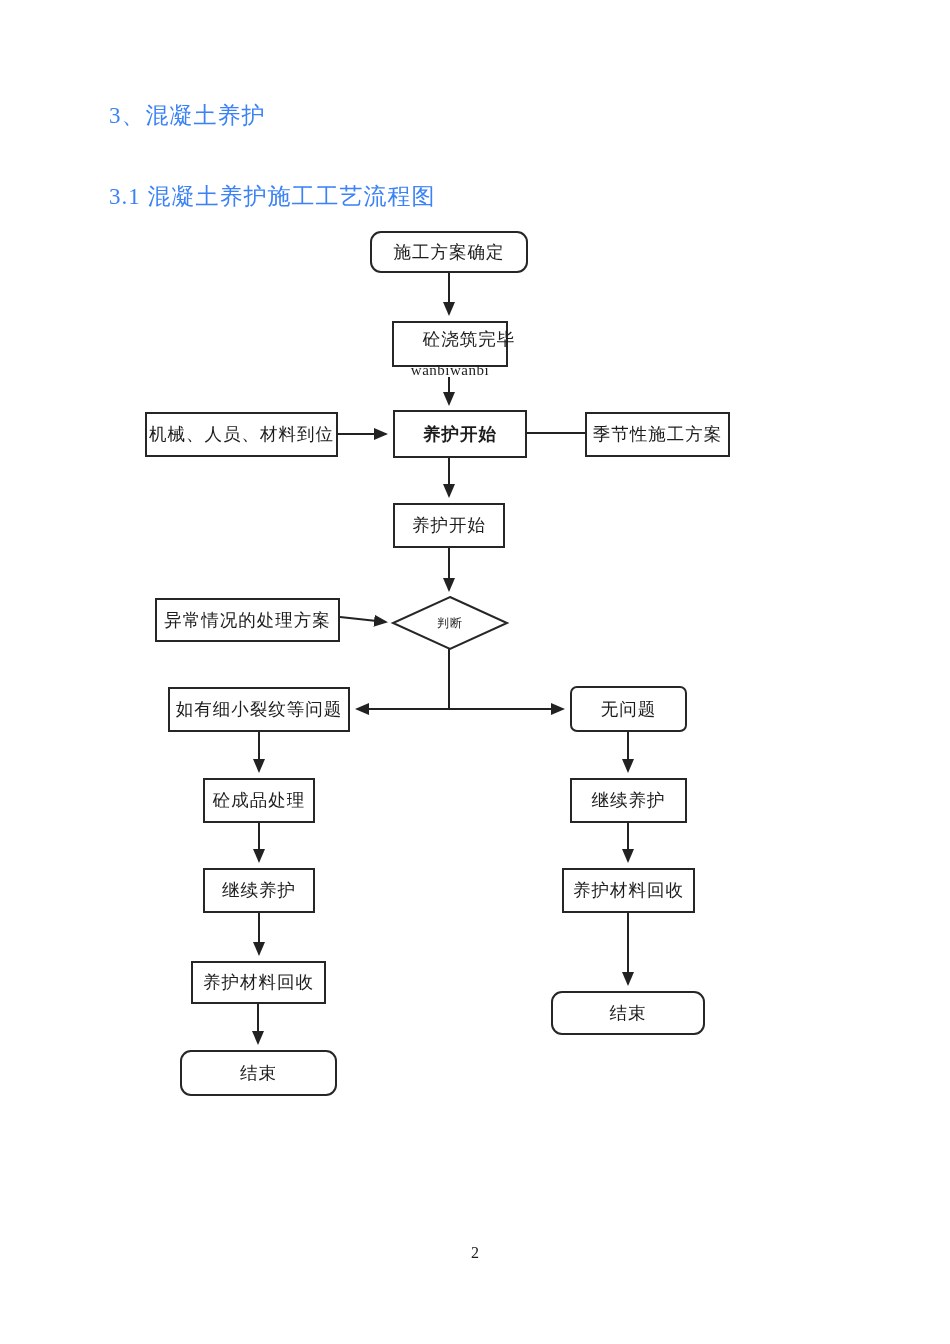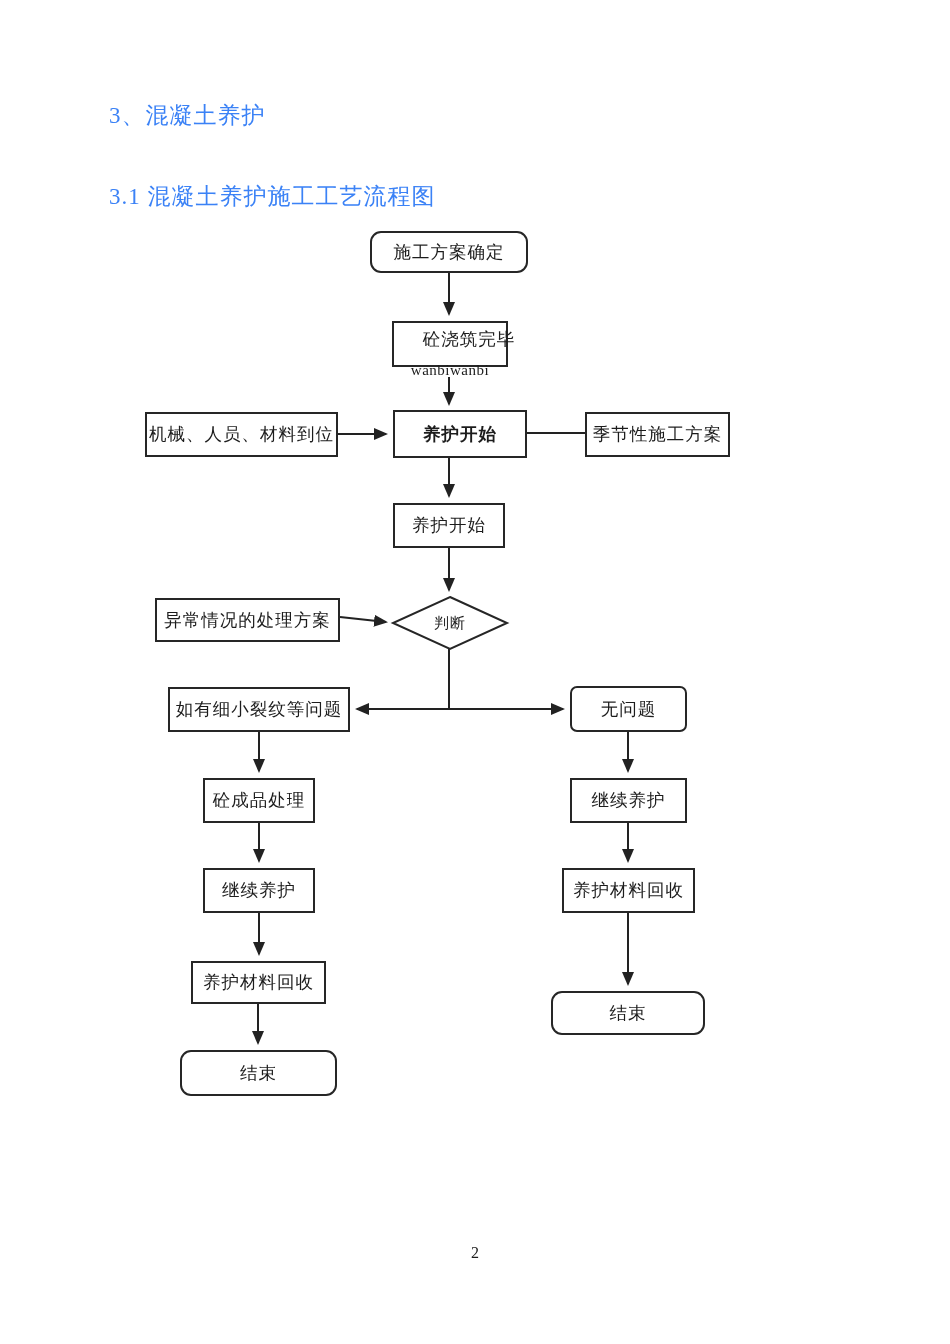--- a/index.html
+++ b/index.html
@@ -44,21 +44,21 @@
     background:transparent;
     line-height:1;
   }
   .node .main-label{line-height:1.2;}
   .pour-box .main-label{position:relative;top:-5px;}
   .diamond-label{
     position:absolute;
     display:flex;
     align-items:center;
     justify-content:center;
-    font-size:15px;
+    font-size:12px;
     letter-spacing:1px;
     z-index:2;
   }
   svg.connectors{position:absolute;left:0;top:0;z-index:1;}
   .page-number{
     position:absolute;
     left:0;right:0;
     top:1244px;
     text-align:center;
     font-size:16px;

